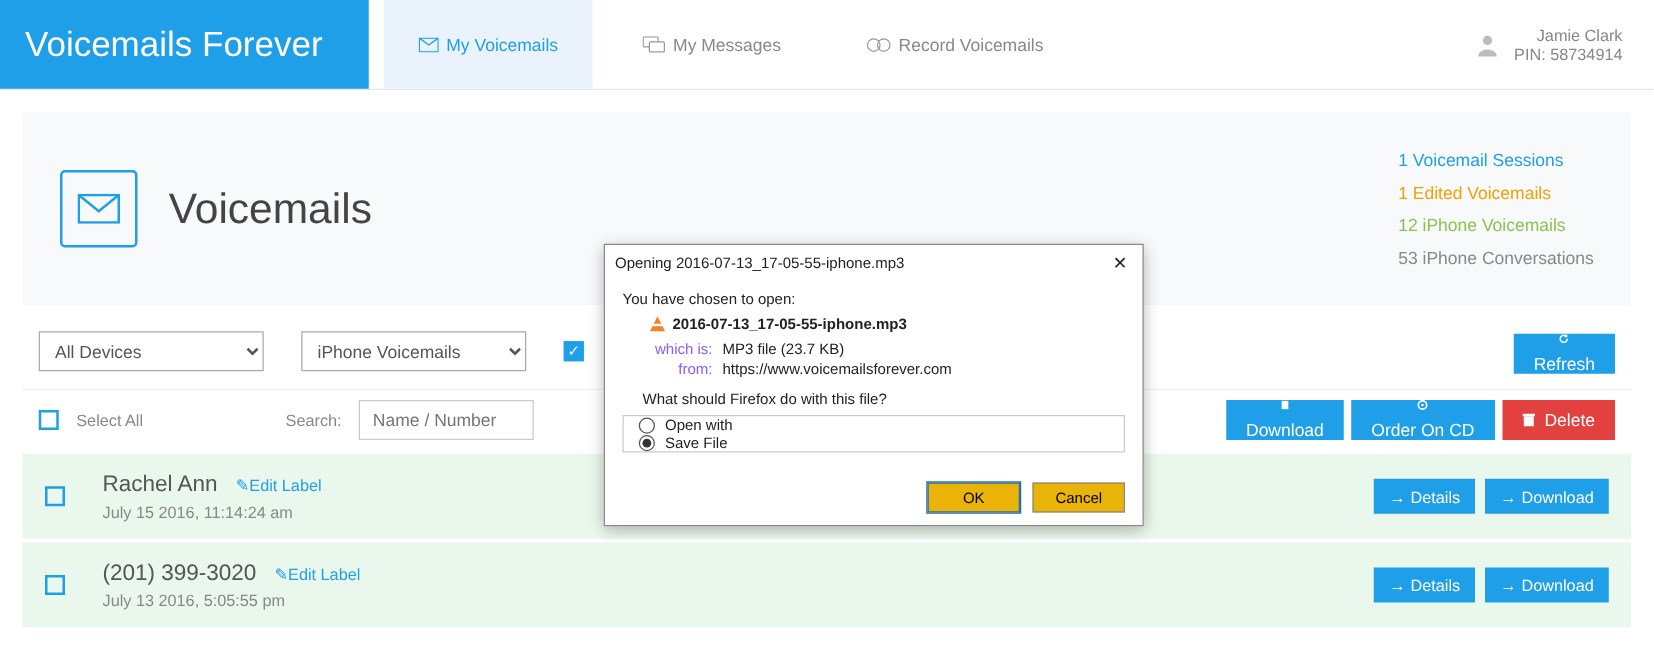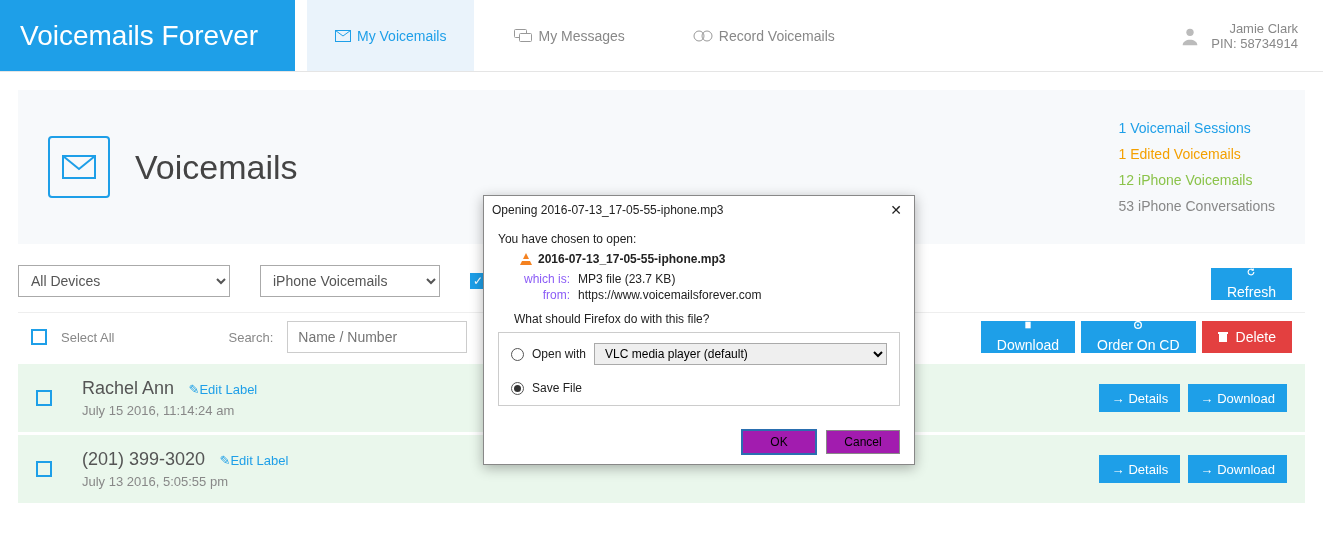--- a/index.html
+++ b/index.html
@@ -21,33 +21,33 @@
   .page-title { font-size: 34px; font-weight: 300; color: #444; }
   .stats { margin-left: auto; text-align: left; font-size: 14px; line-height: 26px; }
   .stat-blue { color: #1e9fe8; }
   .stat-orange { color: #f4a000; }
   .stat-green { color: #8bc34a; }
   .stat-gray { color: #888; }
 
   
   .filters { display: flex; align-items: center; gap: 30px; padding: 18px 0 12px 0; }
   .sel { height: 32px; border: 1px solid #aaa; padding: 0 8px; font-size: 14px; color: #555; background: #fff; }
-  .sel.dev { width: 212px; }
+  .sel.dev { width: 180px; margin-left: 13px; }
   .sel.type { width: 180px; }
   .chk-blank { width: 16px; height: 16px; border: 2px solid #1e9fe8; display: inline-block; vertical-align: middle; }
   .chked { width: 16px; height: 16px; border: 2px solid #1e9fe8; background: #1e9fe8; display: inline-flex; align-items: center; justify-content: center; color: #fff; font-size: 12px; }
   .btn { height: 32px; display: inline-flex; align-items: center; gap: 8px; padding: 0 16px; color: #fff; font-size: 14px; cursor: pointer; border: none; }
   .btn-blue { background: #1e9fe8; flex-direction: column; }
   .btn-red  { background: #e34040; }
   .refresh-group { margin-left: auto; margin-right: 13px; }
 
   
   .listbar { display: flex; align-items: center; gap: 14px; padding: 8px 0; border-top: 1px solid #eee; }
   .listbar .lbl { color: #888; font-size: 13px; }
-  .search-in { height: 32px; width: 180px; border: 1px solid #ccc; padding: 0 10px; font-size: 14px; color: #888; }
+  .search-in { height: 32px; width: 140px; border: 1px solid #ccc; padding: 0 10px; font-size: 14px; color: #888; }
   .tool-right { margin-left: auto; display: flex; gap: 6px; margin-right: 13px; }
 
   
   .row { background: #eaf7ec; border-top: 3px solid #fff; display: flex; align-items: center; padding: 14px 18px; gap: 30px; }
   .row-check { width: 16px; height: 16px; border: 2px solid #1e9fe8; }
   .row-main { flex: 1; }
   .row-title { font-size: 18px; color: #555; display: inline-block; margin-right: 10px; }
   .edit-lbl { color: #1e9fe8; font-size: 13px; cursor: pointer; }
   .row-date { color: #888; font-size: 13px; margin-top: 4px; }
   .row-actions { display: flex; gap: 8px; }
@@ -58,29 +58,29 @@
   .dlg-title { display: flex; align-items: center; padding: 6px 8px; font-size: 12px; }
   .dlg-title .x { margin-left: auto; font-size: 14px; cursor: pointer; padding: 0 4px; }
   .dlg-body { padding: 8px 14px 14px 14px; }
   .dlg-body .indent { padding-left: 22px; }
   .dlg-file { display: flex; align-items: center; gap: 6px; margin: 6px 0; }
   .cone { width:0; height:0; border-left:6px solid transparent; border-right:6px solid transparent; border-bottom:12px solid #f58220; position: relative; }
   .cone::after { content:""; position:absolute; left:-6px; top:6px; width:12px; height:2px; background:#fff; }
   .meta-line { display: flex; gap: 8px; padding-left: 22px; margin: 2px 0; }
   .meta-line .k { width: 50px; text-align: right; color: #8b5cf6; }
   .dlg-q { margin: 10px 0 6px 16px; }
-  .dlg-group { border: 1px solid #ccc; padding: 10px 12px; display: flex; flex-direction: column; gap: 16px; }
+  .dlg-group { border: 1px solid #ccc; padding: 0 12px; display: flex; flex-direction: column; gap: 0; }
   .radio-row { display: flex; align-items: center; gap: 8px; }
   .radio { width: 13px; height: 13px; border: 1px solid #555; border-radius: 50%; display: inline-flex; align-items: center; justify-content: center; }
   .radio.on::after { content:""; width:7px; height:7px; background:#333; border-radius:50%; }
   .ow-sel { flex:1; height: 22px; border: 1px solid #aaa; background:#efefef; padding: 0 6px; font-size: 12px; }
   .auto-row { display: flex; align-items: center; gap: 8px; margin-top: 8px; padding-left: 2px; }
   .sq { width: 13px; height: 13px; border: 1px solid #1e9fe8; }
   .dlg-btns { display: flex; justify-content: flex-end; gap: 10px; padding: 10px 14px; }
-  .dlg-btn { min-width: 74px; height: 24px; border: 1px solid #888; background: #a21caf; font-size: 12px; cursor: pointer; }
+  .dlg-btn { min-width: 74px; height: 24px; border: 1px solid #888; background: #eab308; font-size: 12px; cursor: pointer; }
   .dlg-btn.primary { outline: 1px solid #2a6fb0; border-color:#2a6fb0; }
 
   .pencil { display:inline-block; transform: rotate(0deg); }
 </style>
 </head>
 <body>
 
 <div class="topnav">
   <div class="brand">Voicemails Forever</div>
   <div class="navitem active">
@@ -222,21 +222,20 @@
       </div>
     <div class="meta-line">
         <span class="k">from:</span>
         <span>https://www.voicemailsforever.com</span>
       </div>
     <div class="dlg-q">What should Firefox do with this file?</div>
     <div class="dlg-group">
       <div class="radio-row">
         <span class="radio"></span>
         <span>Open with</span>
-        <select class="ow-sel"><option>VLC media player (default)</option></select>
       </div>
       <div class="radio-row">
         <span class="radio on"></span>
         <span>Save File</span>
       </div>
     </div>
   </div>
   <div class="dlg-btns">
     <button class="dlg-btn primary">OK</button>
     <button class="dlg-btn">Cancel</button>

